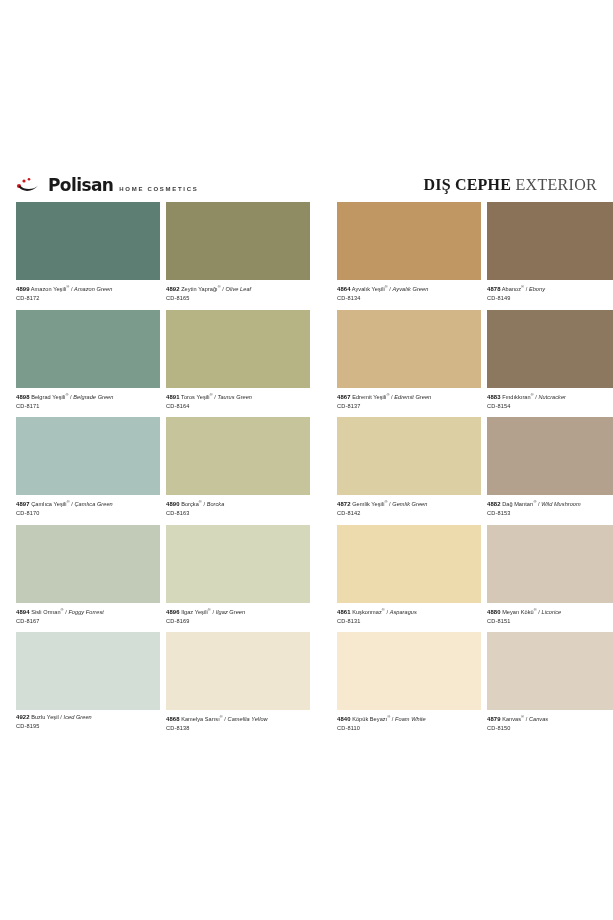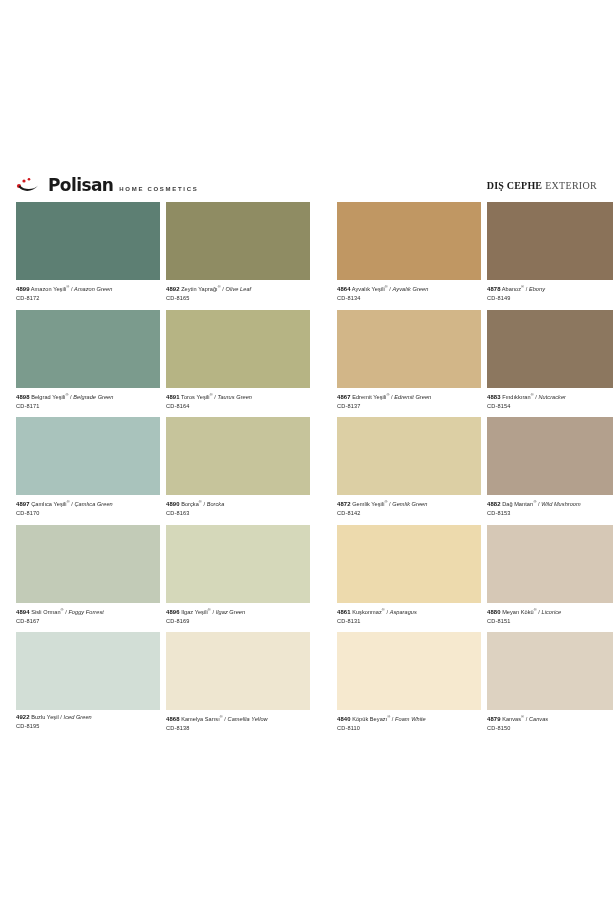--- a/index.html
+++ b/index.html
@@ -58,21 +58,21 @@
     font-family: "Liberation Sans", sans-serif;
     font-weight: 700;
     font-size: 6px;
     letter-spacing: 1.7px;
     color: #3a3a3a;
     line-height: 1;
     margin-bottom: 2px;
   }
   .section-title {
     font-family: "Liberation Serif", serif;
-    font-size: 10px;
+    font-size: 16px;
     color: #1a1a1a;
     letter-spacing: 0.4px;
     white-space: nowrap;
   }
   .section-title .st-strong {
     font-weight: 700;
     letter-spacing: 0.2px;
   }
   .section-title .st-light {
     font-weight: 400;

